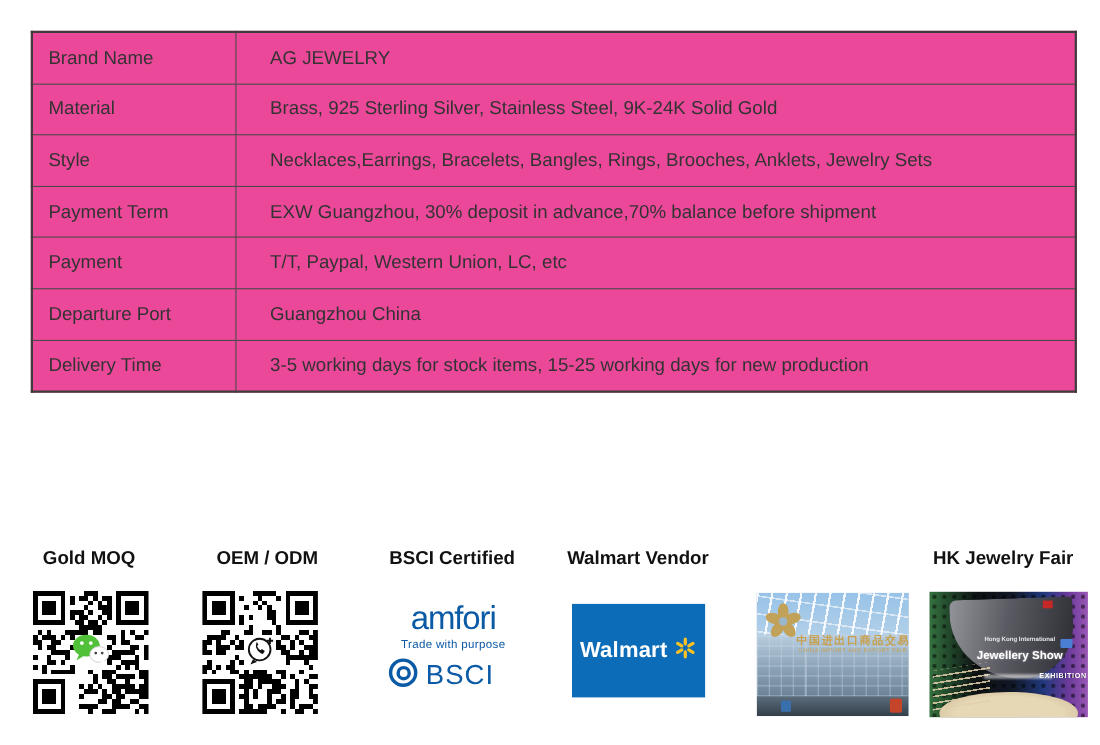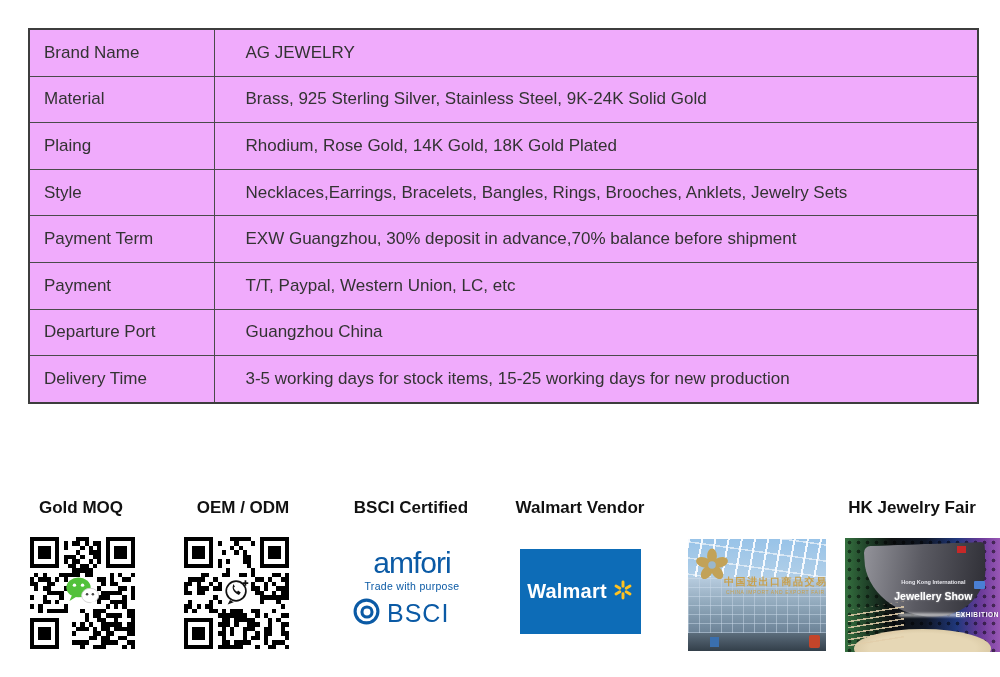--- a/index.html
+++ b/index.html
@@ -1,21 +1,21 @@
 <!DOCTYPE html>
 <html><head>
 <meta charset="utf-8">
 <style>
   html,body{margin:0;padding:0;background:#fff;}
   body{width:1000px;height:677px;font-family:"Liberation Sans",sans-serif;}
   .canvas{position:relative;width:1000px;height:677px;background:#fff;overflow:hidden;}
 
   
   table.spec{position:absolute;left:28px;top:28px;width:951px;border-collapse:collapse;
-             table-layout:fixed;border:2px solid #3d3d3d;background:#f0abfc;}
+             table-layout:fixed;border:2px solid #3d3d3d;background:#ec4899;}
   table.spec th,table.spec td{border:1px solid #4a4a4a;height:45.6px;font-size:17px;
              font-weight:400;color:#333;text-align:left;vertical-align:middle;
              white-space:nowrap;overflow:hidden;}
   table.spec th{padding:0 0 0 14px;}
   table.spec td{padding:0 0 0 31px;}
 
   
   .blabel{position:absolute;top:497px;height:22px;line-height:22px;font-size:17px;
           font-weight:700;color:#111;text-align:center;white-space:nowrap;}
 
@@ -51,21 +51,21 @@
   .c-base{position:absolute;left:0;bottom:0;right:0;height:16%;
          background:linear-gradient(180deg,#5c6d7c,#333f4a);}
   .c-red{position:absolute;right:6px;bottom:3px;width:11px;height:13px;background:#c4452a;border-radius:2px;}
   .c-blue{position:absolute;left:22px;bottom:4px;width:9px;height:10px;background:#3a6fae;}
   .c-flower{position:absolute;left:6px;top:8px;}
   .c-sign{position:absolute;left:36px;top:36px;width:100px;color:#c8a04c;font-size:10px;
           font-weight:700;letter-spacing:1.5px;white-space:nowrap;filter:blur(.4px);}
   .c-sign-en{position:absolute;left:38px;top:50px;width:98px;color:#c8a04c;font-size:5px;
           letter-spacing:.6px;white-space:nowrap;filter:blur(.3px);}
 
-  .hk{left:845px;top:538px;width:155px;height:114px;
+  .hk{left:845px;top:538px;width:144px;height:114px;
       background:linear-gradient(90deg,#35713f 0%,#1d3c26 16%,#0e1112 30%,#101726 52%,#20387c 72%,#6c3b9a 88%,#9957b5 100%);}
   .hk-pattern{position:absolute;inset:0;
       background-image:radial-gradient(rgba(0,0,0,.5) 1.6px,rgba(0,0,0,0) 2.2px);
       background-size:9px 9px;}
   .hk-curtain{position:absolute;left:13%;right:9%;top:5%;height:64%;transform:rotate(-2deg);
       background:radial-gradient(circle at 30% 120%,rgba(214,180,90,.25) 0 2%,rgba(0,0,0,0) 3%),
                  linear-gradient(100deg,#93939a 0%,#5a5a62 45%,#2c2c33 100%);
       border-radius:6% 4% 45% 62% / 10% 6% 70% 88%;}
   .hk-l1{position:absolute;left:22%;top:36%;width:70%;color:#e8e8ee;font-size:5.5px;
       font-weight:700;text-align:center;white-space:nowrap;filter:blur(.2px);}
@@ -94,24 +94,20 @@
         <col>
       </colgroup>
     <tbody>
       <tr>
         <th>Brand Name</th>
         <td>AG JEWELRY</td>
       </tr>
       <tr>
         <th>Material</th>
         <td>Brass, 925 Sterling Silver, Stainless Steel, 9K-24K Solid Gold</td>
-      </tr>
-      <tr>
-        <th>Plaing</th>
-        <td>Rhodium, Rose Gold, 14K Gold, 18K Gold Plated</td>
       </tr>
       <tr>
         <th>Style</th>
         <td>Necklaces,Earrings, Bracelets, Bangles, Rings, Brooches, Anklets, Jewelry Sets</td>
       </tr>
       <tr>
         <th>Payment Term</th>
         <td>EXW Guangzhou, 30% deposit in advance,70% balance before shipment</td>
       </tr>
       <tr>

